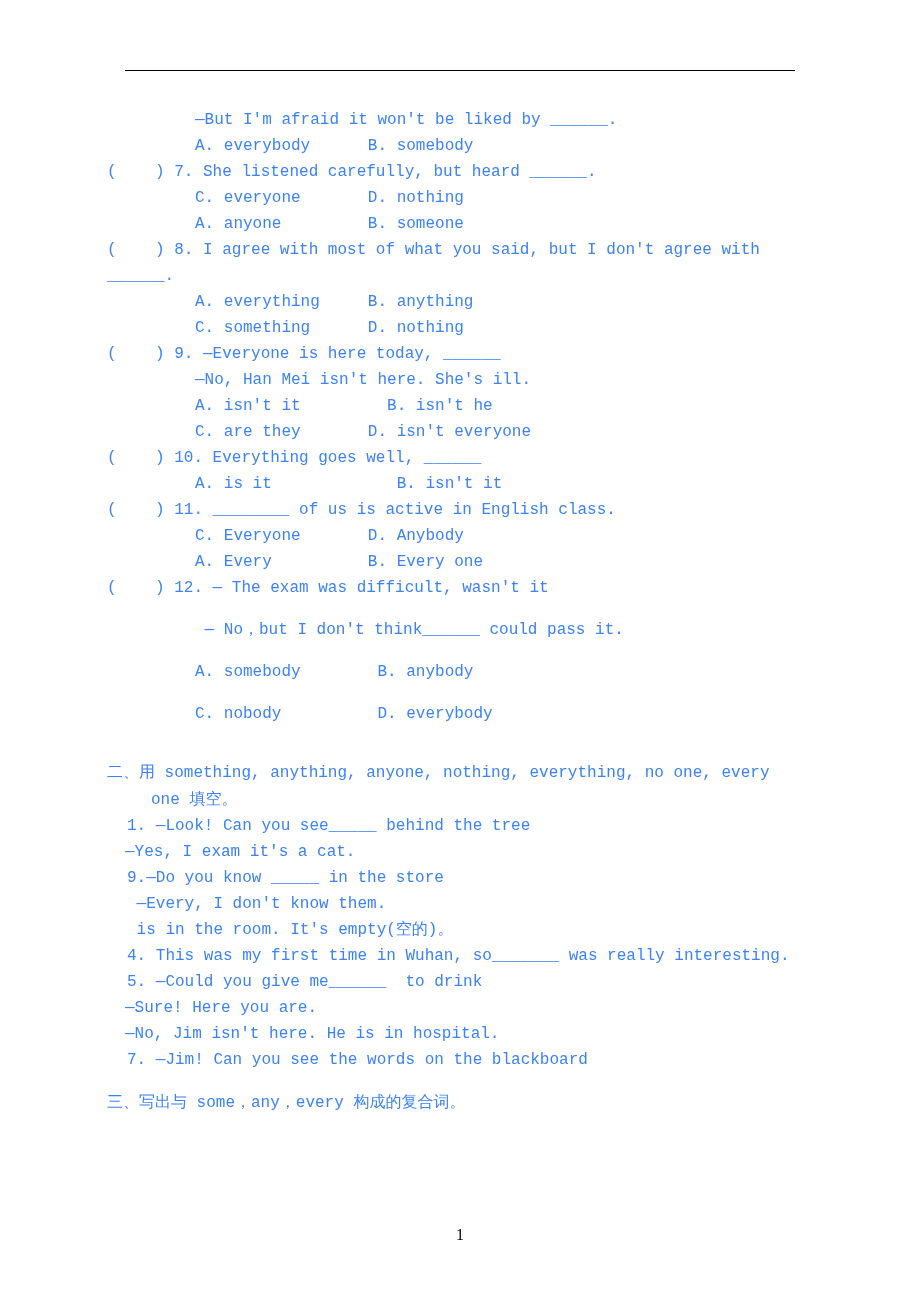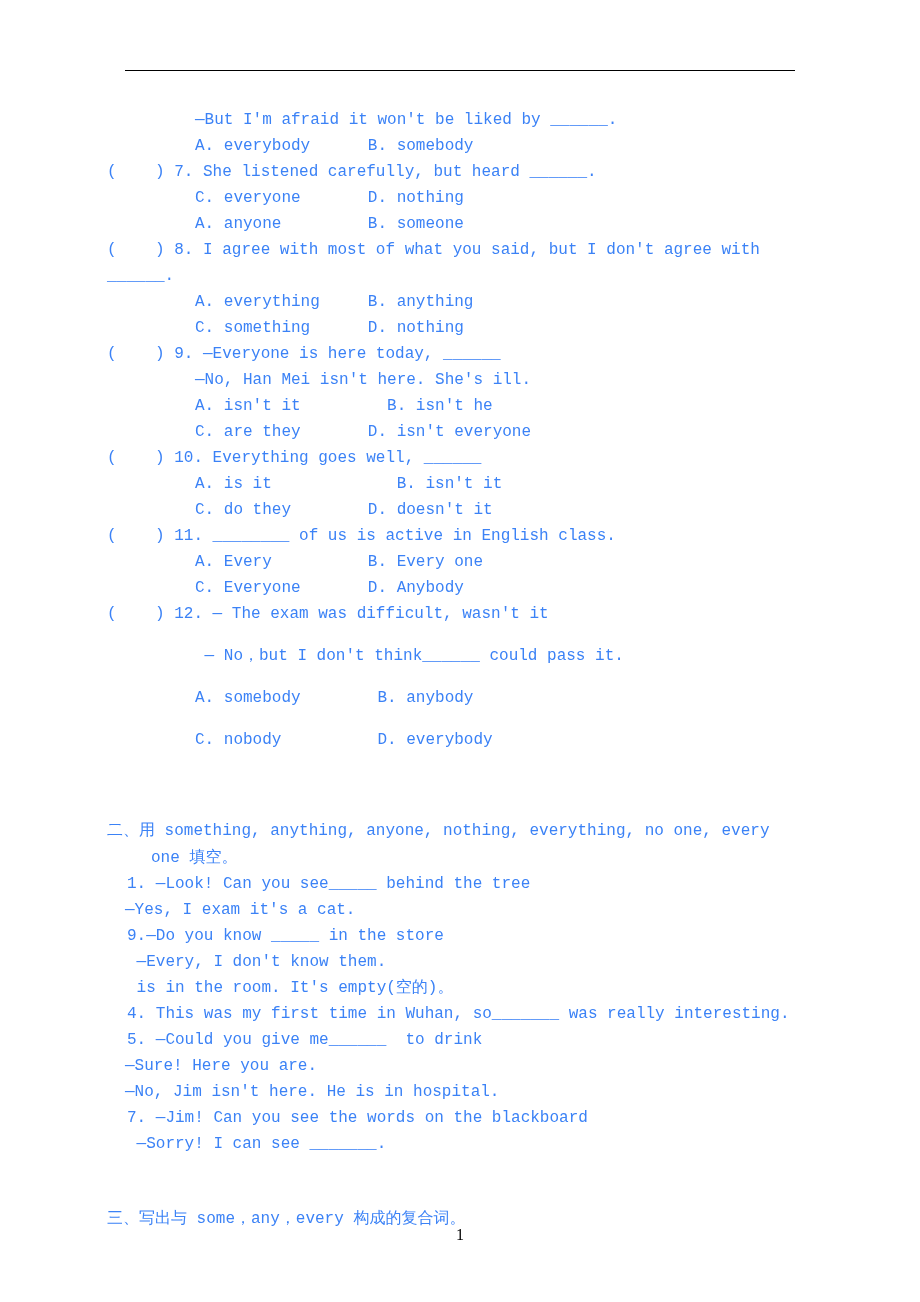--- a/index.html
+++ b/index.html
@@ -4,21 +4,21 @@
   <style>
     * { margin: 0; padding: 0; box-sizing: border-box; }
     body { background: #fff; width: 920px; height: 1302px; position: relative; font-family: "SimSun", "宋体", serif; }
     .page { padding: 70px 105px 0 105px; }
     .hr-top { border: none; border-top: 1.5px solid #000; margin: 0 20px 36px 20px; }
     .content { font-size: 16px; line-height: 26px; color: #3b82f6; font-family: "Courier New", "SimSun", monospace; }
     .line { white-space: pre; }
     .cjk { font-family: "SimSun", "宋体", serif; }
     .indent-q { padding-left: 2px; }
     .indent-opt { padding-left: 90px; }
-    .section { padding-left: 2px; margin-top: 32px; }
+    .section { padding-left: 2px; }
     .sub-indent { padding-left: 46px; }
     .fill { padding-left: 2px; margin-left: 20px; }
     .fill-sub { padding-left: 20px; }
     .spacer { height: 16px; }
     .footer { position: absolute; bottom: 58px; left: 0; width: 100%; text-align: center; font-size: 16px; font-family: "Times New Roman", serif; }
   </style>
 </head>
 <body>
 
 <div class="page">
@@ -37,25 +37,24 @@
     <div class="line indent-opt">A. everything     B. anything</div>
     <div class="line indent-opt">C. something      D. nothing</div>
 
     <div class="line indent-q">(    ) 9. —Everyone is here today, ______</div>
     <div class="line indent-opt">—No, Han Mei isn't here. She's ill.</div>
     <div class="line indent-opt">A. isn't it         B. isn't he</div>
     <div class="line indent-opt">C. are they       D. isn't everyone</div>
 
     <div class="line indent-q">(    ) 10. Everything goes well, ______</div>
     <div class="line indent-opt">A. is it             B. isn't it</div>
-    <div class="line indent-opt">C. do they        D. doesn't it</div>
 
     <div class="line indent-q">(    ) 11. ________ of us is active in English class.</div>
+    <div class="line indent-opt">C. Everyone       D. Anybody</div>
     <div class="line indent-opt">A. Every          B. Every one</div>
-    <div class="line indent-opt">C. Everyone       D. Anybody</div>
 
     <div class="line indent-q">(    ) 12. — The exam was difficult, wasn't it</div>
     <div class="spacer"></div>
     <div class="line indent-opt"> — No，but I don't think______ could pass it.</div>
     <div class="spacer"></div>
     <div class="line indent-opt">A. somebody        B. anybody</div>
     <div class="spacer"></div>
     <div class="line indent-opt">C. nobody          D. everybody</div>
 
     <div class="spacer"></div>
@@ -67,21 +66,20 @@
     <div class="line fill">1. —Look! Can you see_____ behind the tree</div>
     <div class="line fill-sub">—Yes, I exam it's a cat.</div>
     <div class="line fill">9.—Do you know _____ in the store</div>
     <div class="line fill"> —Every, I don't know them.</div>
     <div class="line fill"> is in the room. It's empty(空的)。</div>
     <div class="line fill">4. This was my first time in Wuhan, so_______ was really interesting.</div>
     <div class="line fill">5. —Could you give me______  to drink</div>
     <div class="line fill-sub">—Sure! Here you are.</div>
     <div class="line fill-sub">—No, Jim isn't here. He is in hospital.</div>
     <div class="line fill">7. —Jim! Can you see the words on the blackboard</div>
-    <div class="line fill"> —Sorry! I can see _______.</div>
 
     <div class="spacer"></div>
 
     <div class="line section"><span class="cjk">三、写出与</span><span> some，any，every </span><span class="cjk">构成的复合词。</span></div>
 
   </div>
 </div>
 
 <div class="footer">1</div>
 

